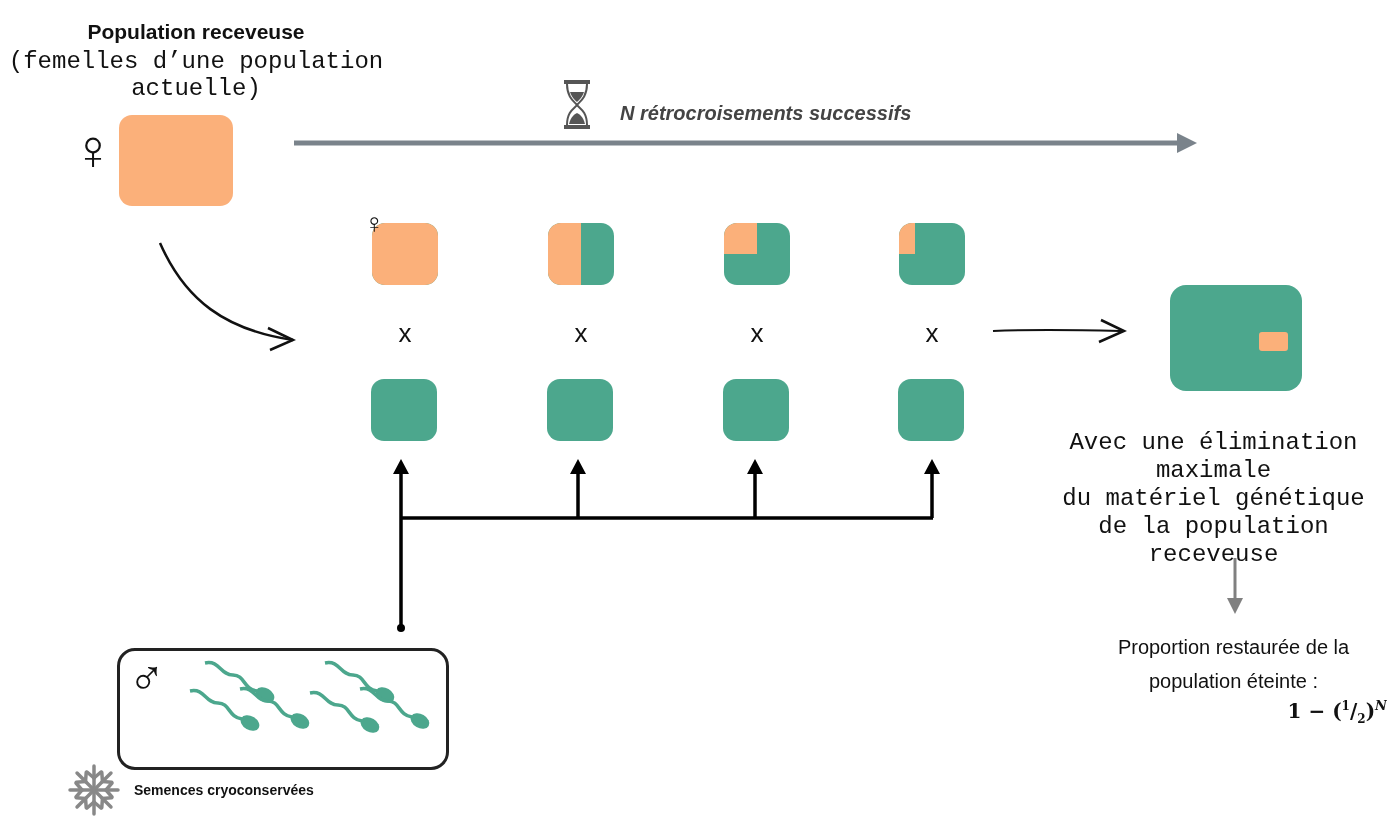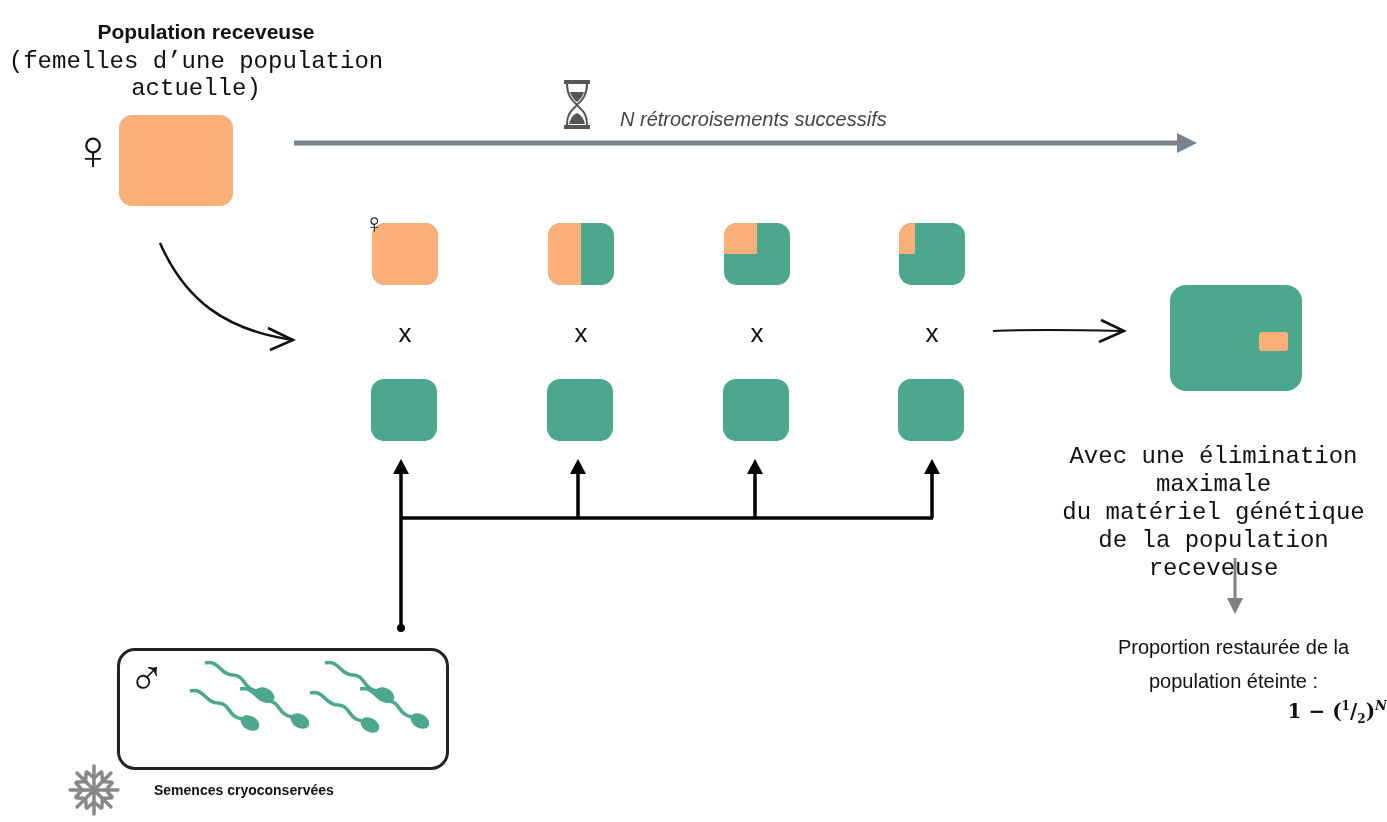--- a/index.html
+++ b/index.html
@@ -1,19 +1,19 @@
 <!DOCTYPE html>
 <html><head>
 <meta charset="utf-8">
 <style>
   html, body { margin:0; padding:0; background:#ffffff; }
   body { width:1387px; height:822px; position:relative; overflow:hidden;
          font-family:"Liberation Sans", sans-serif; color:#111; }
   .abs { position:absolute; }
-  .title-bold { font-weight:bold; font-size:21px;padding-left:20px; }
+  .title-bold { font-weight:bold; font-size:21px; }
   .sub { font-size:24px;font-family:Liberation Mono, monospace; }
   .center { text-align:center; }
   .box { position:absolute; border-radius:13px; overflow:hidden; }
   .orange { background:#FBB07A; }
   .green { background:#4CA78D; }
   .cross { font-size:26px; position:absolute; width:40px; text-align:center; }
   svg { position:absolute; left:0; top:0; overflow:visible; }
 </style>
 </head>
 <body>
@@ -29,21 +29,21 @@
 <div class="abs" style="left:562px;top:80px;width:30px;height:50px;">
   <svg width="30" height="50" viewBox="0 0 30 50">
     <rect x="2" y="0" width="26" height="4" fill="#555"></rect>
     <rect x="2" y="45" width="26" height="4" fill="#555"></rect>
     <path d="M5 4 C5 18 13 22 15 25 C17 22 25 18 25 4" fill="none" stroke="#555" stroke-width="2"></path>
     <path d="M5 45 C5 31 13 28 15 25 C17 28 25 31 25 45" fill="none" stroke="#555" stroke-width="2"></path>
     <path d="M8 12 L22 12 C20 18 17 20 15 22 C13 20 10 18 8 12 Z" fill="#555"></path>
     <path d="M7 44 C9 36 13 34 15 33 C17 34 21 36 23 44 Z" fill="#555"></path>
   </svg>
 </div>
-<div class="abs" style="left:620px;top:108px;font-size:20px;font-style:italic;color:#444;">N rétrocroisements successifs</div>
+<div class="abs" style="left:620px;top:102px;font-size:20px;font-style:italic;color:#444;font-weight:bold;">N rétrocroisements successifs</div>
 <svg width="1387" height="822">
   <line x1="294" y1="143" x2="1180" y2="143" stroke="#7A838B" stroke-width="5"></line>
   <polygon points="1177,133 1197,143 1177,153" fill="#7A838B"></polygon>
 </svg>
 
 <svg width="1387" height="822">
   <path d="M160 243 C185 300 225 330 293 340" fill="none" stroke="#111" stroke-width="2.5"></path>
   <path d="M268 328 L293 340 L270 350" fill="none" stroke="#111" stroke-width="2.5"></path>
 </svg>
 
@@ -86,21 +86,21 @@
 
 <svg width="1387" height="822">
   <path d="M993 331 C1040 329 1080 330 1122 331" fill="none" stroke="#111" stroke-width="2"></path>
   <path d="M1101 320 L1124 331 L1099 342" fill="none" stroke="#111" stroke-width="2.5"></path>
 </svg>
 
 <div class="box green" style="left:1170px;top:285px;width:132px;height:106px;border-radius:16px;">
   <div style="position:absolute;left:89px;top:47px;width:29px;height:19px;border-radius:3px;" class="orange"></div>
 </div>
 <div class="abs center" style="left:1040px;top:425px;width:347px;">
-  <div class="sub" style="line-height:28px;margin-top:18px;">Avec une élimination maximale</div>
+  <div class="sub" style="line-height:28px;margin-top:4px;">Avec une élimination maximale</div>
   <div class="sub" style="line-height:28px;">du matériel génétique</div>
   <div class="sub" style="line-height:28px;">de la population receveuse</div>
 </div>
 
 <svg width="1387" height="822">
   <line x1="1235" y1="558" x2="1235" y2="600" stroke="#808080" stroke-width="3"></line>
   <polygon points="1227,598 1243,598 1235,614" fill="#808080"></polygon>
 </svg>
 
 <div class="abs center" style="left:1080px;top:630px;width:307px;font-size:20px;line-height:34px;">

